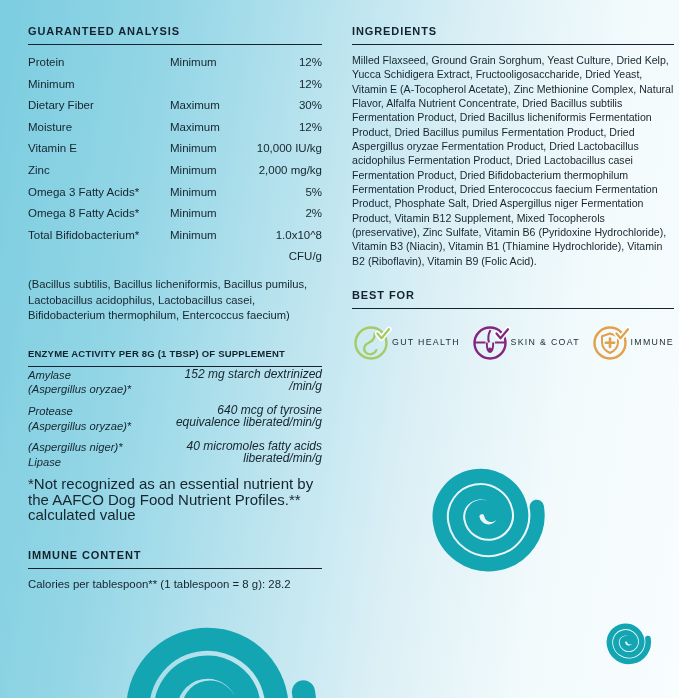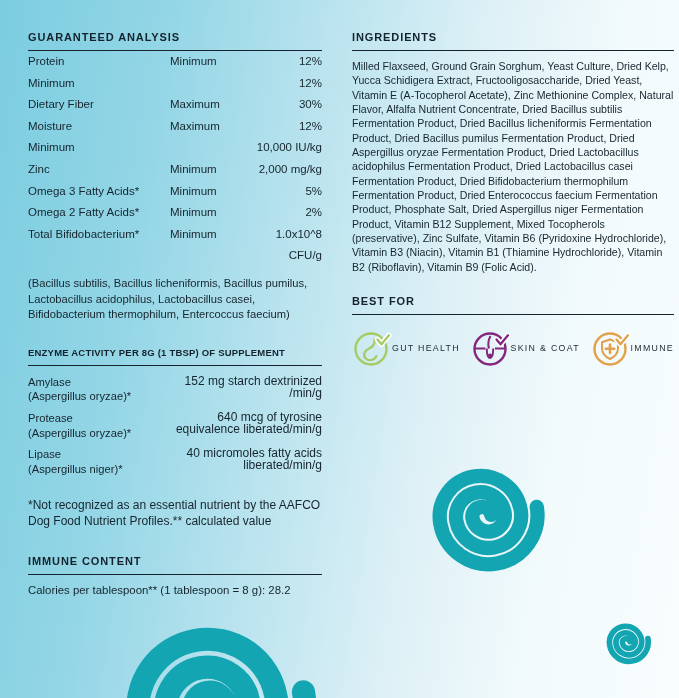--- a/index.html
+++ b/index.html
@@ -5,49 +5,49 @@
   * { margin:0; padding:0; box-sizing:border-box; }
   html,body { background:#dfeef3; }
   .page {
     position:relative;
     width:679px; height:698px;
     overflow:hidden;
     background:linear-gradient(99deg, #7bcde0 0%, #94d6e6 22%, #b9e3ee 42%, #ddf0f6 62%, #f2fafc 80%, #f8fdfe 100%);
     font-family:"Liberation Sans", sans-serif;
     color:#16252e;
   }
-  .col { position:absolute; top:31px; }
+  .col { position:absolute; top:25px; }
   .col-left  { left:28px;  width:294px; }
   .col-right { left:352px; width:322px; }
 
   h2.sec-title {
     font-size:11px; font-weight:bold; letter-spacing:0.9px;
     color:#14232d; padding-bottom:7px;
     border-bottom:1.6px solid #14232d;
   }
   h2.sec-title.small { font-size:9.5px; letter-spacing:0.2px; }
 
   
-  .ga-table { }
+  .ga-table { margin-top:7px; }
   .ga-row { display:flex; font-size:11.5px; line-height:21.6px; }
   .ga-label { width:142px; }
   .ga-qual  { width:70px; }
   .ga-val   { flex:1; text-align:right; }
 
   .note {
     margin-top:9px; font-size:11.2px; line-height:15.6px;
   }
 
   
   .sec-enzyme { margin-top:24px; }
-  .enz-rows { margin-top:9px; }
+  .enz-rows { margin-top:1px;font-style:italic; }
   .enz-row { display:flex; margin-bottom:7px; }
   .enz-left { width:138px; font-size:11.2px; line-height:14.6px; }
   .enz-val  { flex:1; text-align:right; font-size:12px; line-height:12px; white-space:pre-line; }
-  .footnote { margin-top:22px; font-size:12px; line-height:15.4px; }
+  .footnote { margin-top:7px; font-size:15px; line-height:15.4px; }
 
   
   .sec-calorie { margin-top:26px; }
   .cal-text { margin-top:9px; font-size:11.4px; }
 
   
   .ing-text { margin-top:8px; font-size:10.6px; line-height:14.35px; }
 
   
   .sec-bestfor { margin-top:21px; }
@@ -103,35 +103,36 @@
           <span class="ga-label">Dietary Fiber</span>
           <span class="ga-qual">Maximum</span>
           <span class="ga-val">30%</span>
         </div>
         <div class="ga-row">
           <span class="ga-label">Moisture</span>
           <span class="ga-qual">Maximum</span>
           <span class="ga-val">12%</span>
         </div>
         <div class="ga-row">
+          <span class="ga-label">Vitamin E</span>
           <span class="ga-qual">Minimum</span>
           <span class="ga-val">10,000 IU/kg</span>
         </div>
         <div class="ga-row">
           <span class="ga-label">Zinc</span>
           <span class="ga-qual">Minimum</span>
           <span class="ga-val">2,000 mg/kg</span>
         </div>
         <div class="ga-row">
           <span class="ga-label">Omega 3 Fatty Acids*</span>
           <span class="ga-qual">Minimum</span>
           <span class="ga-val">5%</span>
         </div>
         <div class="ga-row">
-          <span class="ga-label">Omega 2 Fatty Acids*</span>
+          <span class="ga-label">Omega 8 Fatty Acids*</span>
           <span class="ga-qual">Minimum</span>
           <span class="ga-val">2%</span>
         </div>
         <div class="ga-row">
           <span class="ga-label">Total Bifidobacterium*</span>
           <span class="ga-qual">Minimum</span>
           <span class="ga-val">1.0x10^8 CFU/g</span>
         </div>
       </div>
 
@@ -152,22 +153,22 @@
         <div class="enz-row">
           <div class="enz-left">
             <div>Protease</div>
             <div>(Aspergillus oryzae)*</div>
           </div>
           <div class="enz-val">640 mcg of tyrosine
 equivalence liberated/min/g</div>
         </div>
         <div class="enz-row">
           <div class="enz-left">
+            <div>(Aspergillus niger)*</div>
             <div>Lipase</div>
-            <div>(Aspergillus niger)*</div>
           </div>
           <div class="enz-val">40 micromoles fatty acids
 liberated/min/g</div>
         </div>
       </div>
       <p class="footnote">*Not recognized as an essential nutrient by the AAFCO Dog Food Nutrient Profiles.** calculated value</p>
     </section>
 
     <section class="sec-calorie">
       <h2 class="sec-title">IMMUNE CONTENT</h2>

